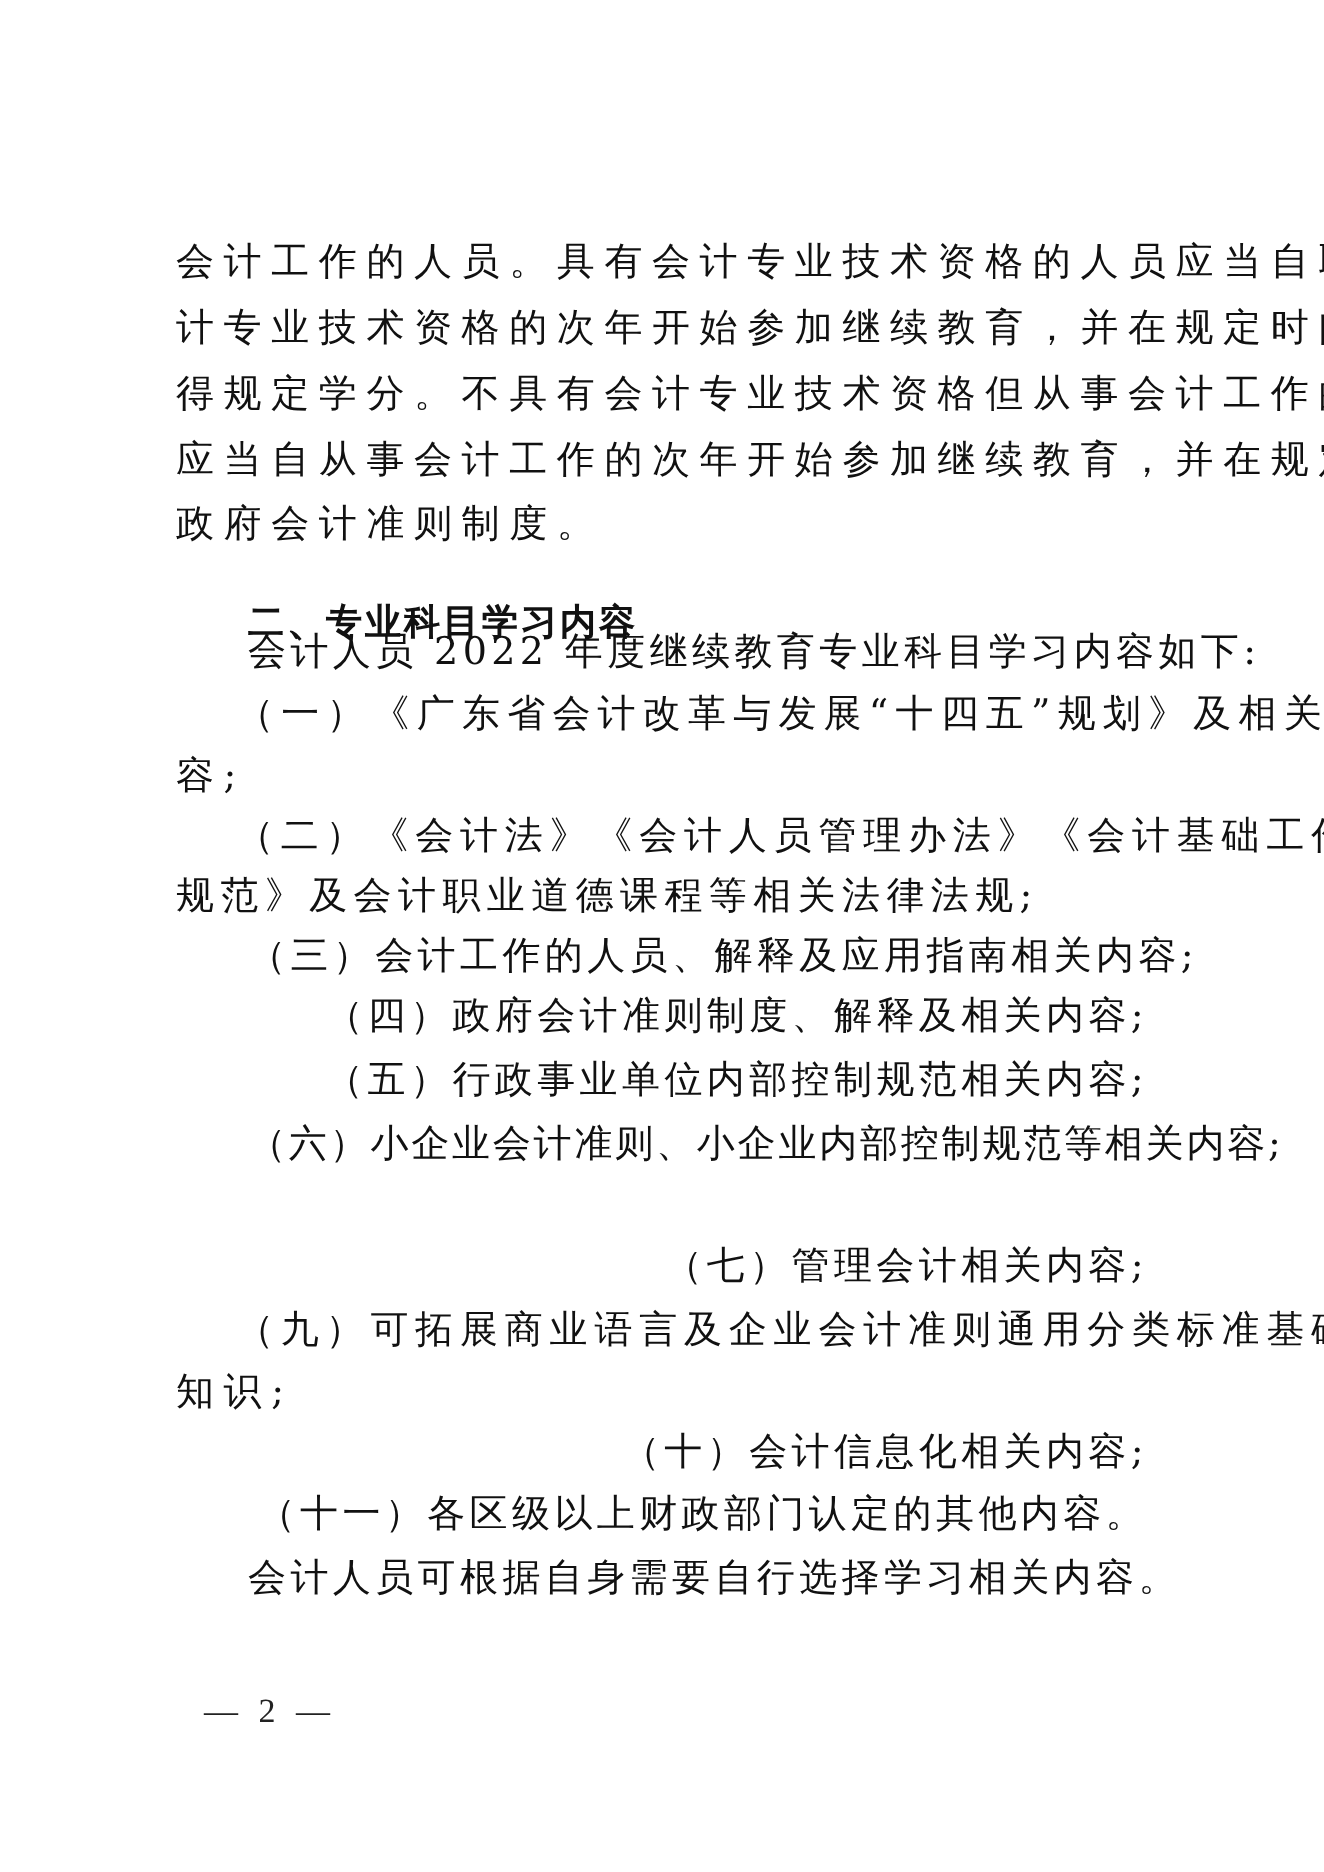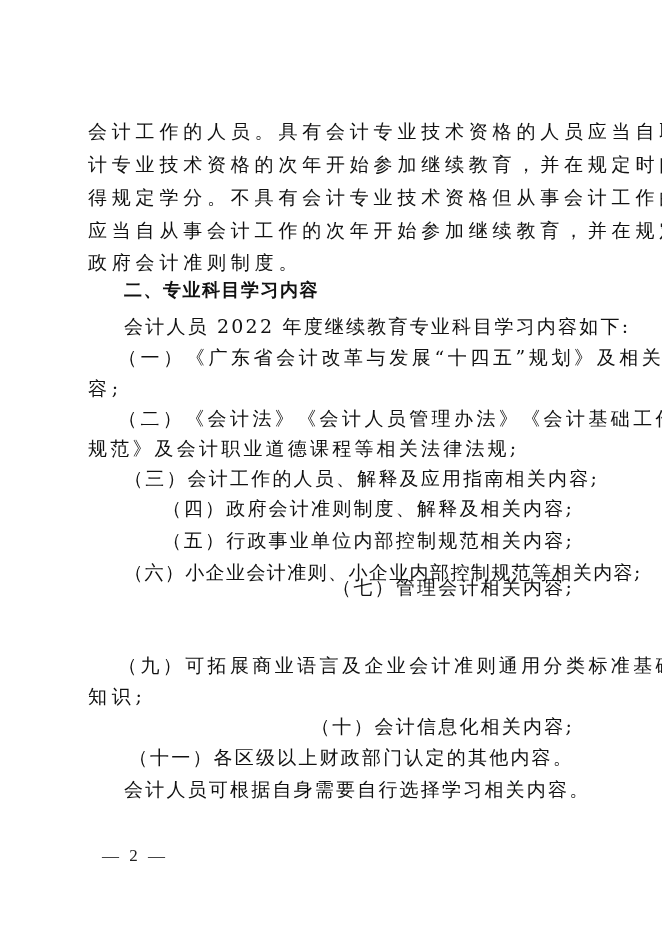--- a/index.html
+++ b/index.html
@@ -29,35 +29,35 @@
 <body>
 
 <div class="page">
 
   <div class="line" style="top:119px">会计工作的人员。具有会计专业技术资格的人员应当自取得会</div>
   <div class="line" style="top:152px">计专业技术资格的次年开始参加继续教育，并在规定时间内取</div>
   <div class="line" style="top:185px">得规定学分。不具有会计专业技术资格但从事会计工作的人员</div>
   <div class="line" style="top:218px">应当自从事会计工作的次年开始参加继续教育，并在规定时间</div>
   <div class="line" style="top:250px">政府会计准则制度。</div>
 
-  <div class="line indent heading" style="top:278px">二、专业科目学习内容</div>
+  <div class="line indent heading" style="top:300px">二、专业科目学习内容</div>
 
   <div class="line indent plain" style="top:314px">会计人员 2022 年度继续教育专业科目学习内容如下:</div>
 
   <div class="line indent" style="top:345px; left:118px; letter-spacing:3.6px">（一）《广东省会计改革与发展“十四五”规划》及相关内</div>
   <div class="line" style="top:376px">容;</div>
 
   <div class="line indent" style="top:406px; left:118px; letter-spacing:3.4px">（二）《会计法》《会计人员管理办法》《会计基础工作</div>
   <div class="line" style="top:436px; letter-spacing:3.2px">规范》及会计职业道德课程等相关法律法规;</div>
 
   <div class="line indent plain" style="top:466px">（三）会计工作的人员、解释及应用指南相关内容;</div>
   <div class="line indent plain" style="top:496px">（四）政府会计准则制度、解释及相关内容;</div>
   <div class="line indent plain" style="top:528px">（五）行政事业单位内部控制规范相关内容;</div>
   <div class="line indent plain" style="top:560px; letter-spacing:1.4px">（六）小企业会计准则、小企业内部控制规范等相关内容;</div>
-  <div class="line indent plain" style="top:575px">（七）管理会计相关内容;</div>
+  <div class="line indent plain" style="top:621px">（七）管理会计相关内容;</div>
 
   <div class="line indent" style="top:653px; left:118px; letter-spacing:3.4px">（九）可拓展商业语言及企业会计准则通用分类标准基础</div>
   <div class="line" style="top:684px">知识;</div>
 
   <div class="line indent plain" style="top:745px">（十一）各区级以上财政部门认定的其他内容。</div>
   <div class="line indent plain" style="top:714px">（十）会计信息化相关内容;</div>
 
   <div class="line indent plain" style="top:777px">会计人员可根据自身需要自行选择学习相关内容。</div>
 
   <div class="pagenum">— 2 —</div>

